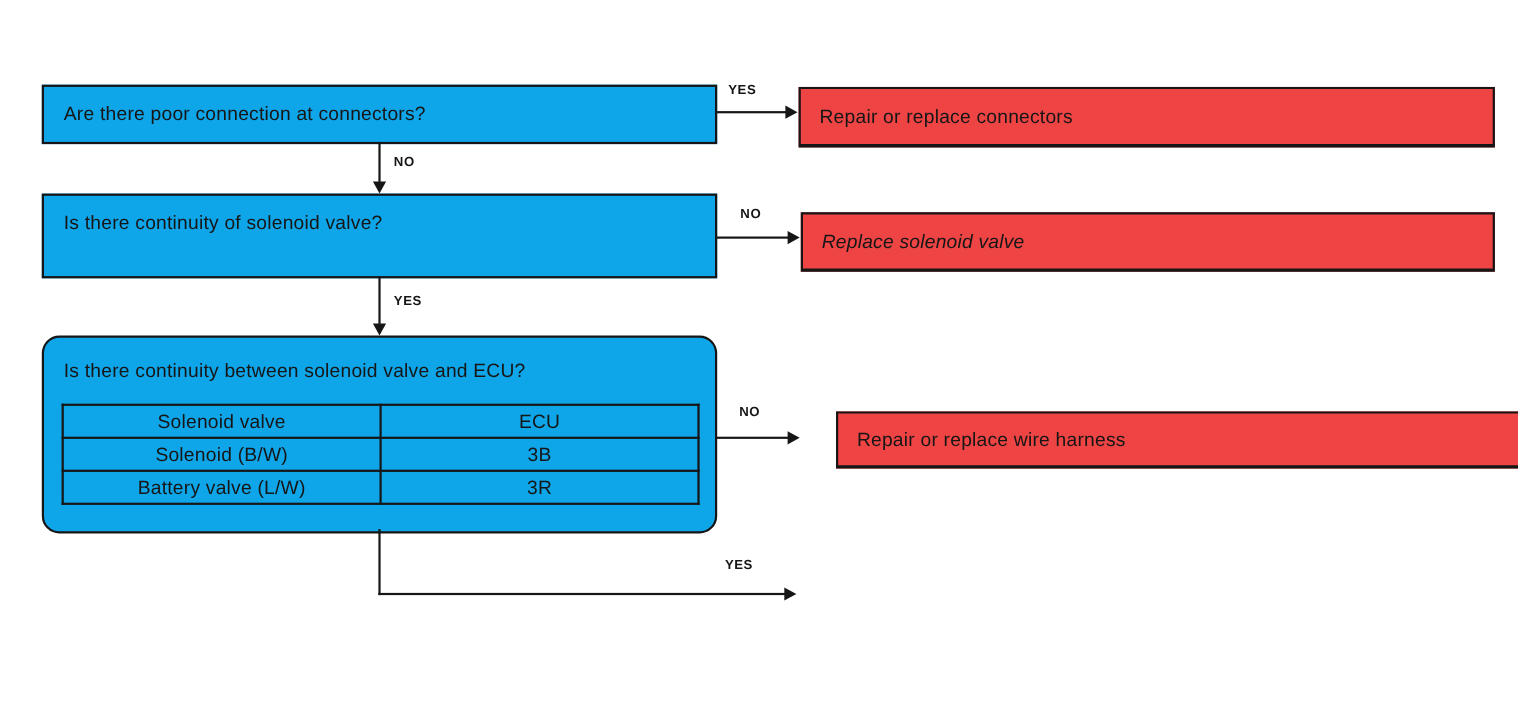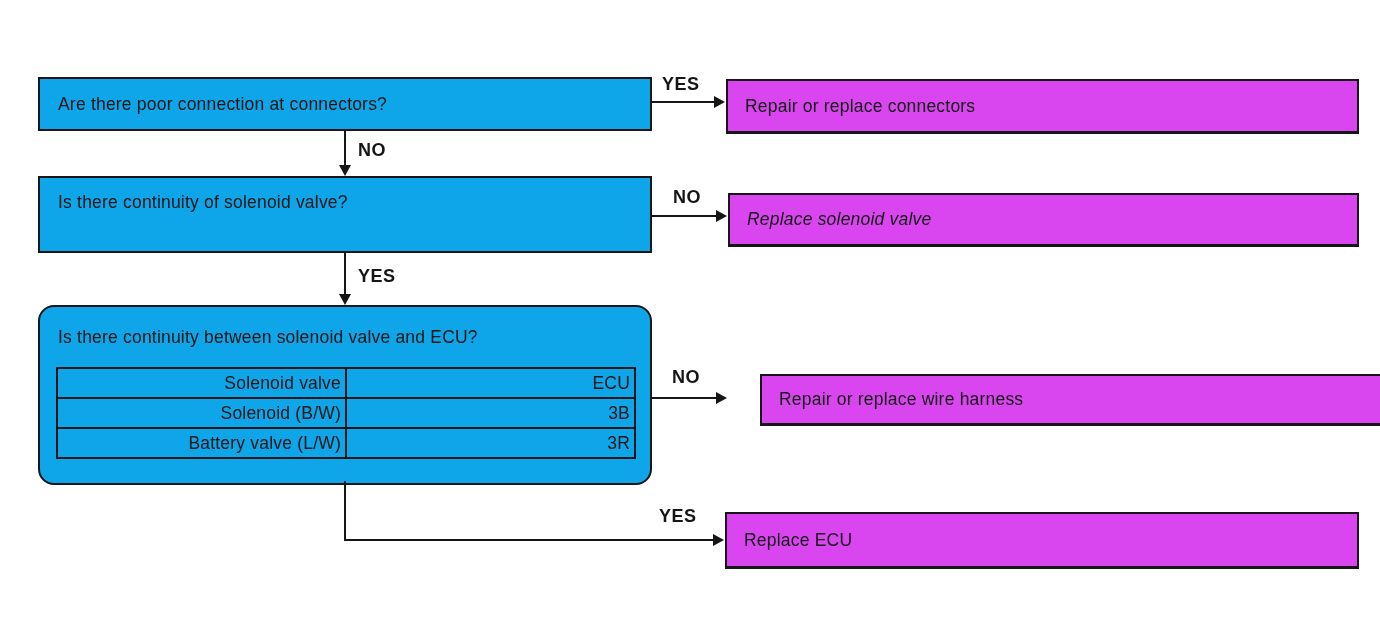--- a/index.html
+++ b/index.html
@@ -8,46 +8,46 @@
     font-family:"Liberation Sans","DejaVu Sans",sans-serif;color:#161616;
     overflow:hidden;
   }
   .qbox{
     position:absolute;border:2px solid #161616;background:#0ea5e9;
     font-size:17.5px;letter-spacing:0.2px;
   }
   .qbox .qtext{position:absolute;left:18px;top:14px;white-space:nowrap;}
   .qbox.center .qtext{top:50%;transform:translateY(-50%);}
   .abox{
-    position:absolute;border:2px solid #161616;border-bottom-width:3px;background:#d946ef;
+    position:absolute;border:2px solid #161616;border-bottom-width:3px;background:#ef4444;
     display:flex;align-items:center;padding-left:17px;
     font-size:17.5px;letter-spacing:0.2px;white-space:nowrap;
   }
   .blabel{
-    position:absolute;font-weight:bold;font-size:18px;letter-spacing:0.5px;
+    position:absolute;font-weight:bold;font-size:12px;letter-spacing:0.5px;
   }
   .hline{position:absolute;height:2px;background:#161616;}
   .vline{position:absolute;width:2px;background:#161616;}
   .arr-right{
     position:absolute;width:0;height:0;
     border-top:6px solid transparent;border-bottom:6px solid transparent;
     border-left:11px solid #161616;
   }
   .arr-down{
     position:absolute;width:0;height:0;
     border-left:6px solid transparent;border-right:6px solid transparent;
     border-top:11px solid #161616;
   }
   table.spec{
     position:absolute;left:16px;top:60px;width:580px;
     border-collapse:collapse;table-layout:fixed;
     font-size:17.5px;
   }
   table.spec th,table.spec td{
-    border:2px solid #161616;text-align:right;font-weight:normal;
+    border:2px solid #161616;text-align:center;font-weight:normal;
     height:28px;padding:0 4px;overflow:hidden;white-space:nowrap;
   }
 </style>
 </head>
 <body>
 
 <div id="canvas">
 
   <div class="qbox center" style="left:38px;top:77px;width:610px;height:50px;">
     <span class="qtext">Are there poor connection at connectors?</span>
@@ -100,17 +100,14 @@
   <div class="hline" style="left:651px;top:397px;width:66px;"></div>
   <div class="arr-right" style="left:716px;top:392px;"></div>
   <div class="abox" style="left:728px;top:374px;width:610px;height:47px;margin-left:32px;">
     <span>Repair or replace wire harness</span>
   </div>
 
   <div class="vline" style="left:344px;top:481px;height:60px;"></div>
   <div class="hline" style="left:344px;top:539px;width:370px;"></div>
   <div class="arr-right" style="left:713px;top:534px;"></div>
   <span class="blabel" style="left:659px;top:506px;">YES</span>
-  <div class="abox" style="left:725px;top:512px;width:613px;height:52px;">
-    <span>Replace ECU</span>
-  </div>
 
 </div>
 
 </body></html>

